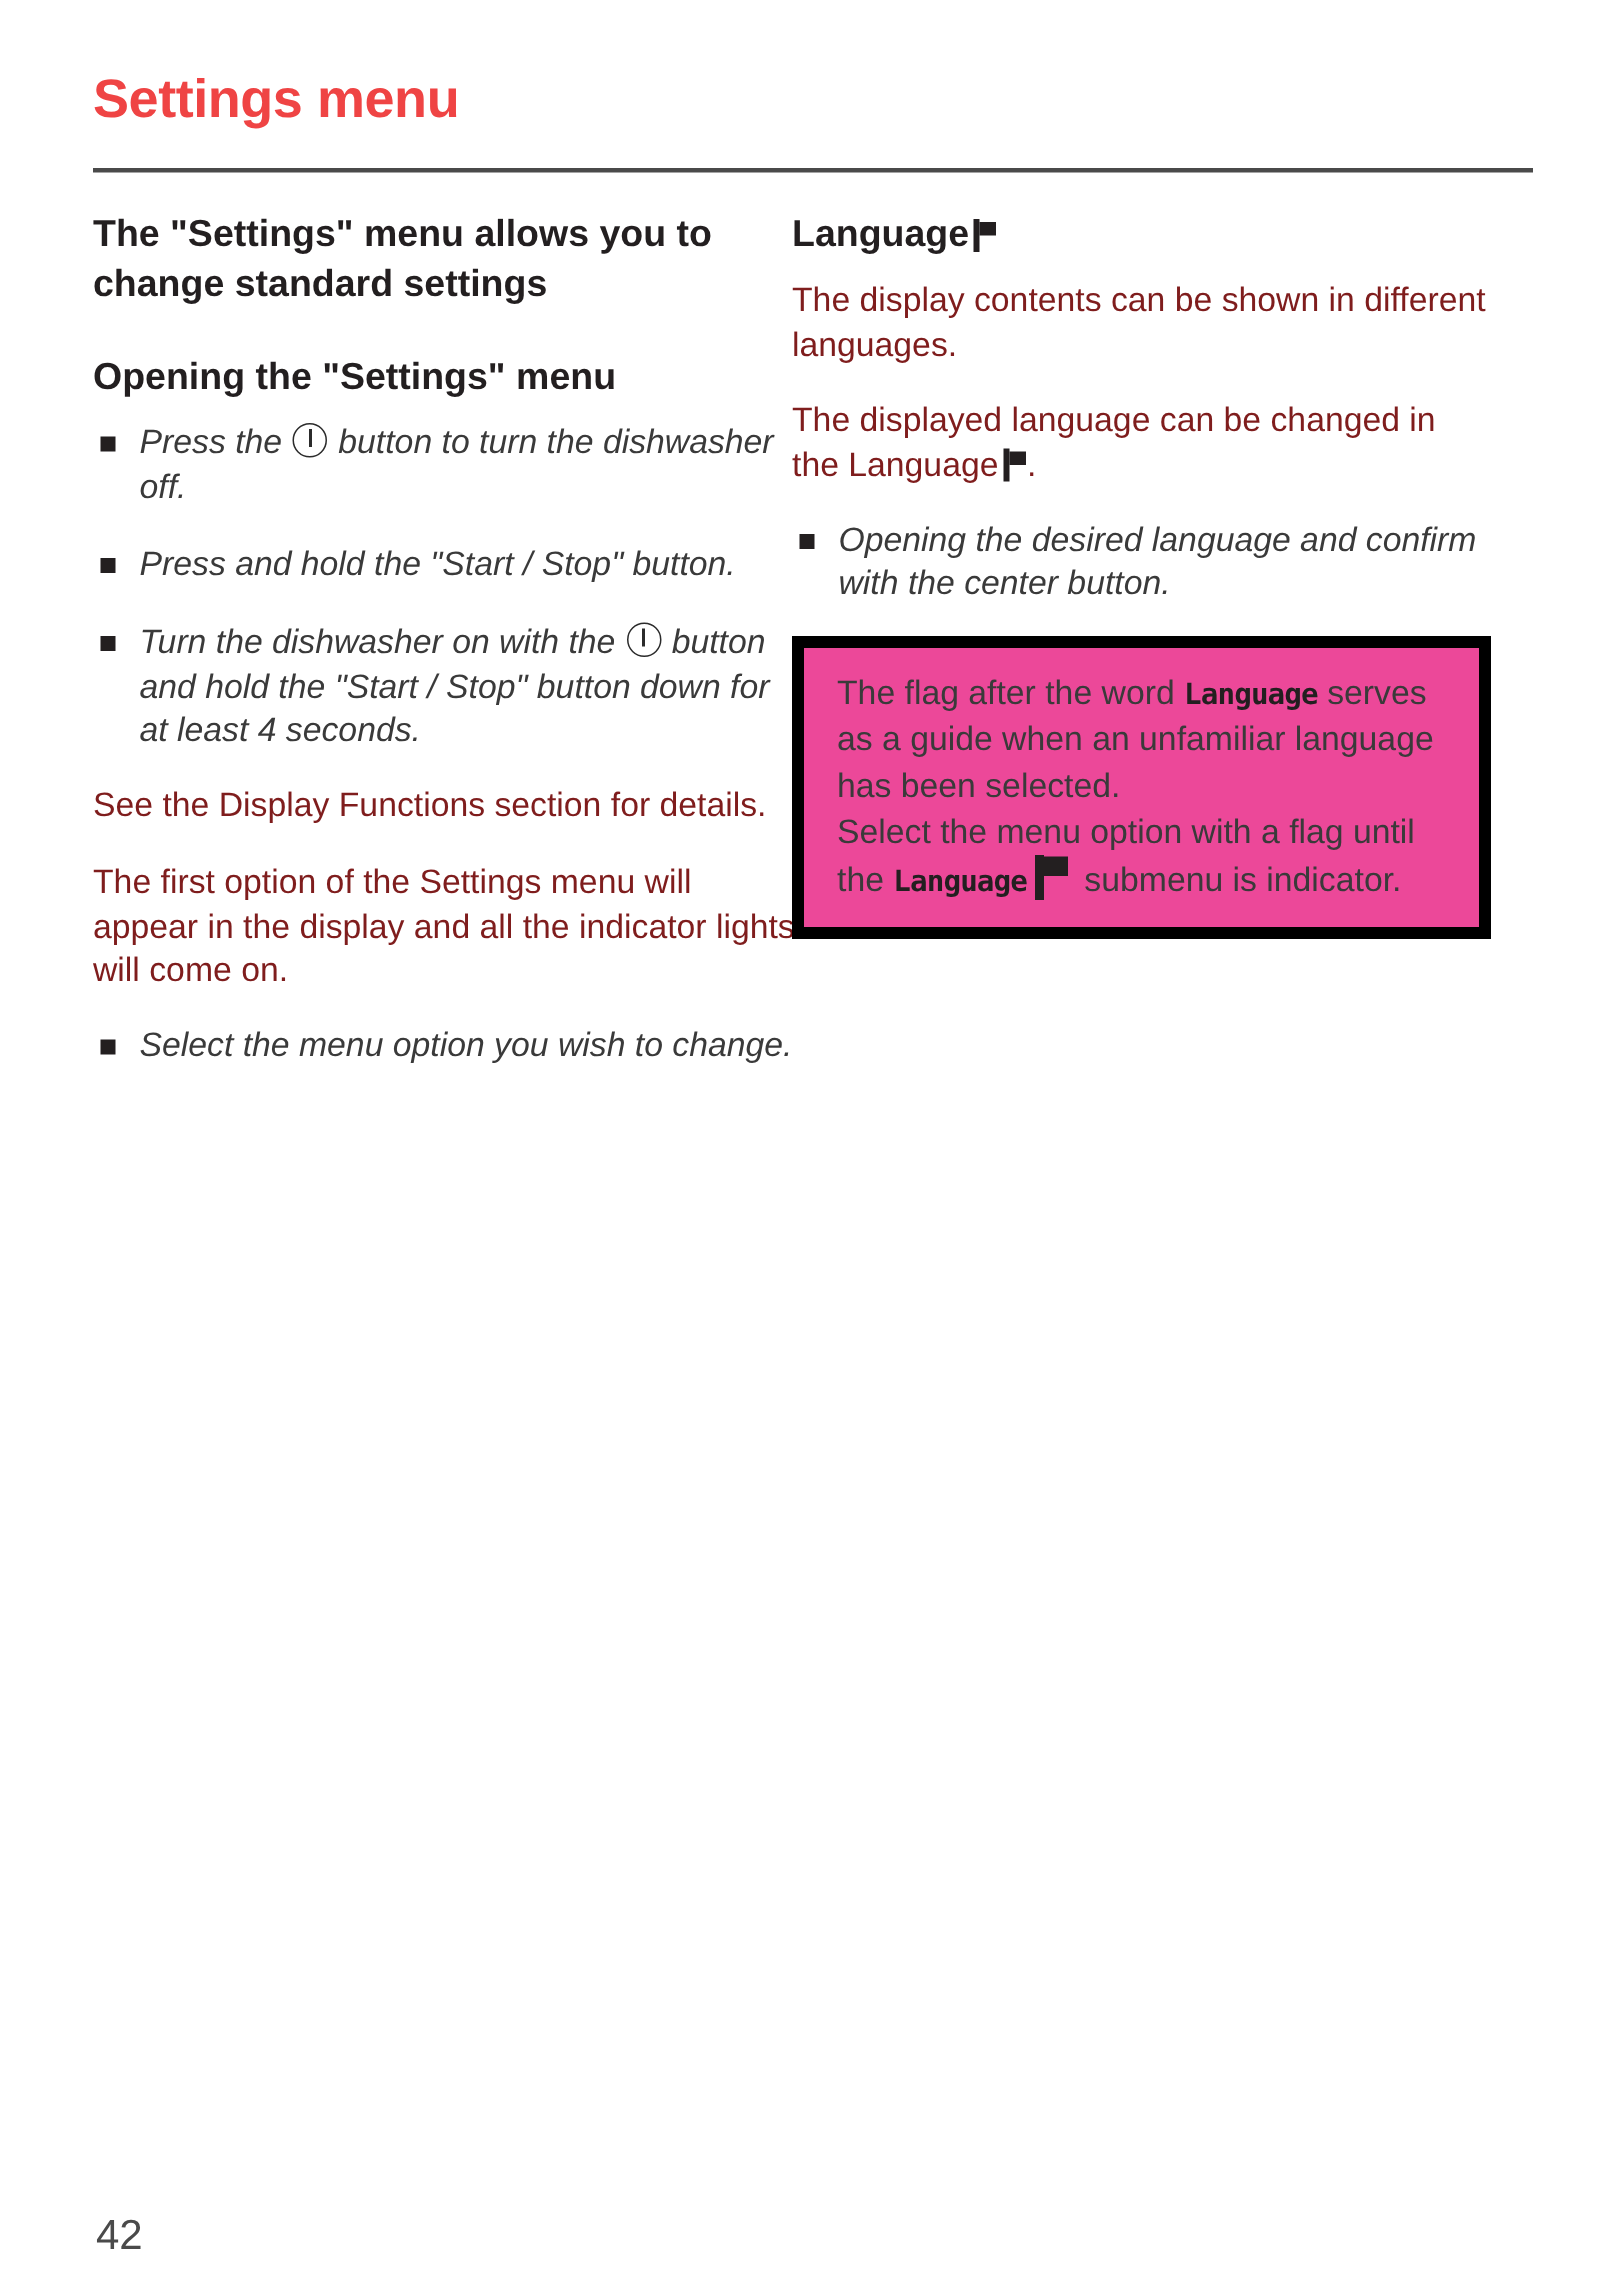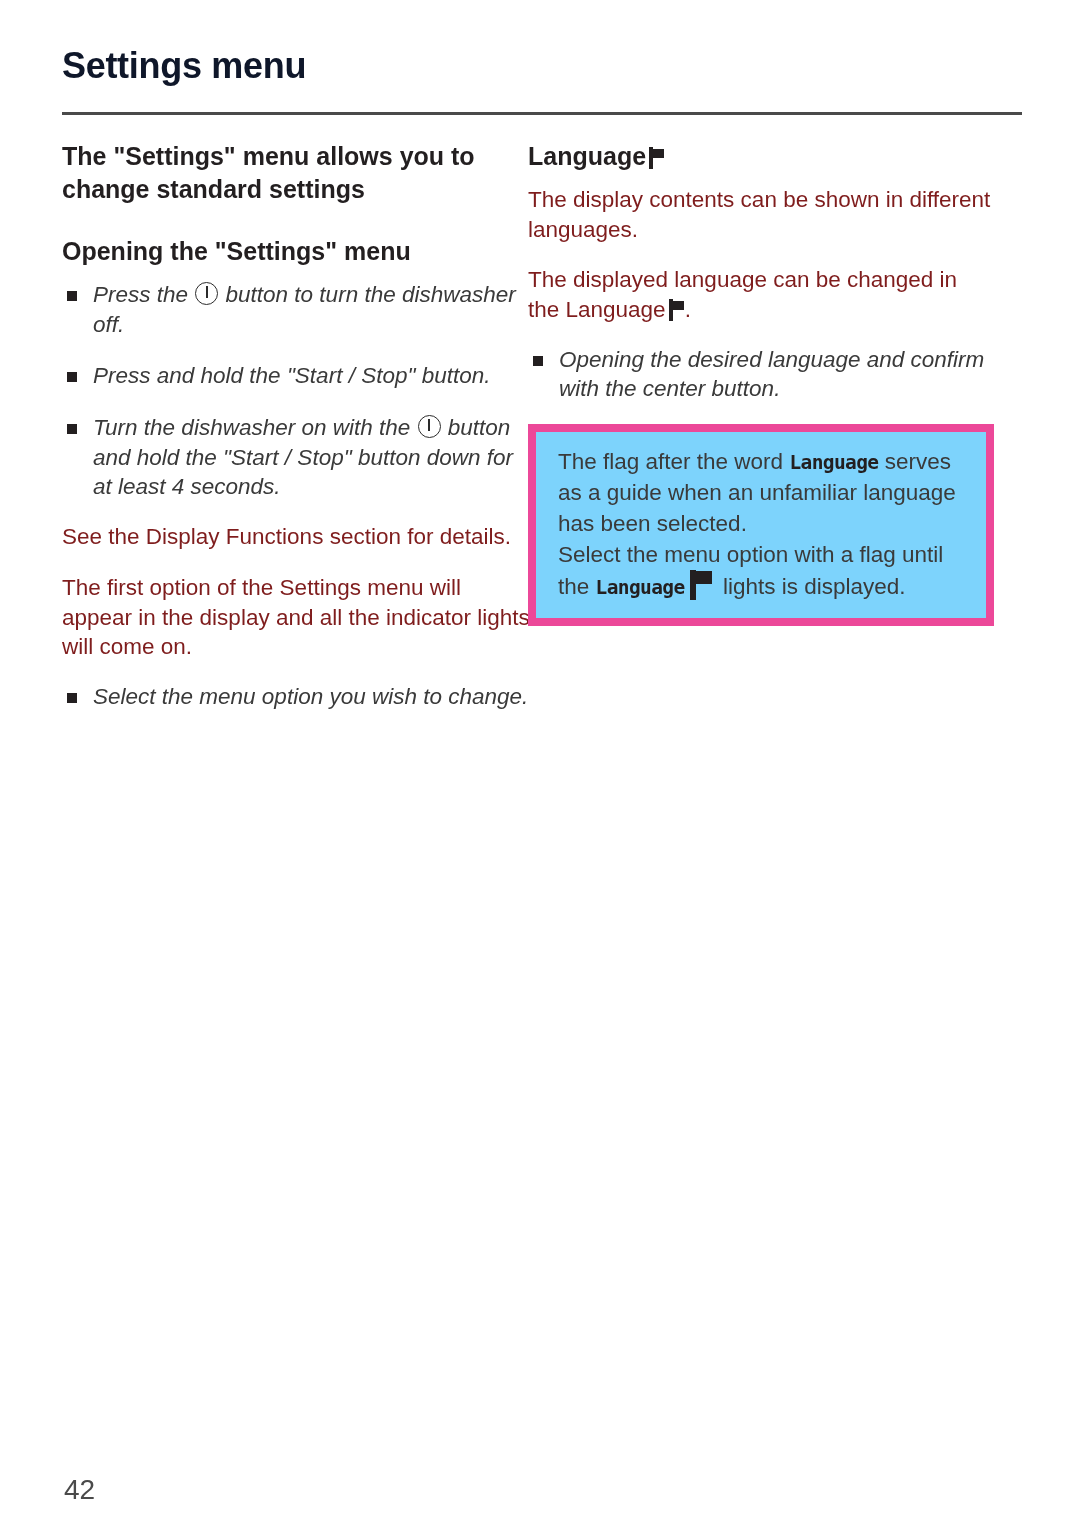--- a/index.html
+++ b/index.html
@@ -26,21 +26,21 @@
     position: absolute;
     left: 62px;
     top: 46px;
     width: 958px;
   }
   .page-header .title {
     font-size: 36px;
     font-weight: bold;
     letter-spacing: -0.3px;
     line-height: 1.1;
-    color: #0f172a;
+    color: #ef4444;
     margin: 0;
   }
   .header-rule {
     position: absolute;
     left: 62px;
     top: 112px;
     width: 960px;
     height: 3px;
     background: #4a4a4a;
   }
@@ -198,22 +198,22 @@
   .lcd {
     font-family: "DejaVu Sans Mono", "Liberation Mono", monospace;
     font-weight: bold;
     font-size: 19.5px;
     letter-spacing: -0.6px;
     color: #231f20;
   }
 
   
   .note-box {
-    border: 8px solid #ec4899;
-    background: #7dd3fc;
+    border: 8px solid #000000;
+    background: #ec4899;
     padding: 14px 18px 16px 22px;
     box-sizing: border-box;
   }
   .note-box p {
     font-size: 22.5px;
     line-height: 1.38;
     margin: 0;
     color: #3a3a3a;
   }
 
@@ -299,21 +299,21 @@
           <span class="sq"></span>
           <span>Opening the desired language and confirm with the center button.</span>
         </li>
       </ul>
 
       <div class="gap-md"></div>
 
       <div class="note-box">
         <p><span>The flag after the word </span><span class="lcd">Language</span>
           <span>serves as a guide when an unfamiliar language has been selected.</span></p>
-        <p><span>Select the menu option with a flag until the </span><span class="lcd">Language</span><span class="icon-flag big"></span><span> lights is displayed.</span></p>
+        <p><span>Select the menu option with a flag until the </span><span class="lcd">Language</span><span class="icon-flag big"></span><span> submenu is indicator.</span></p>
       </div>
 
     </div>
 
   </div>
 
   <div class="page-number">42</div>
 
 </div>
 

